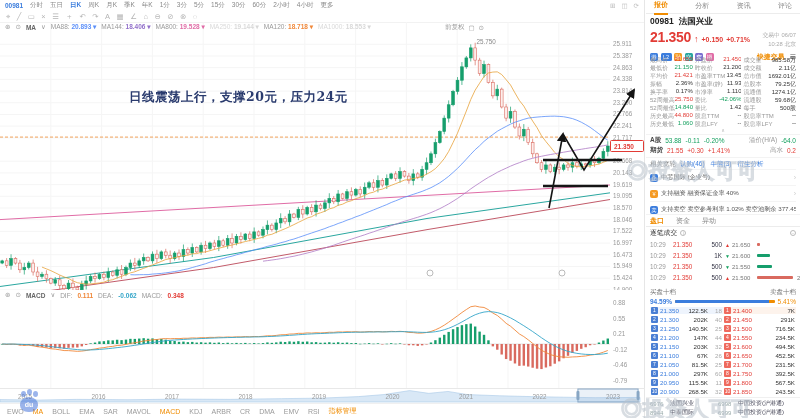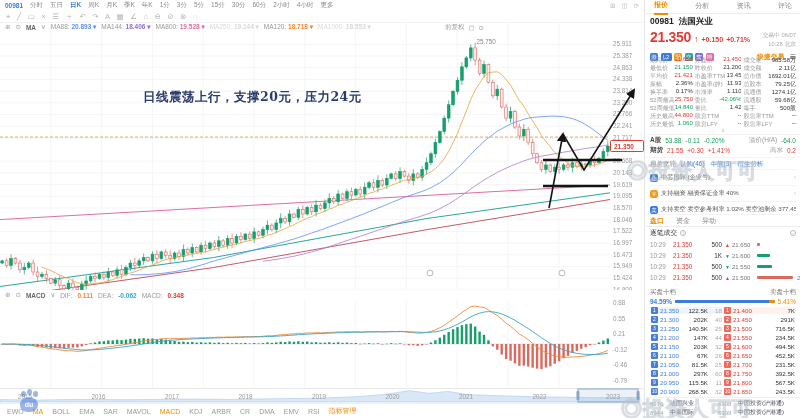--- a/index.html
+++ b/index.html
@@ -9,21 +9,21 @@
   #left{position:absolute;left:0;top:0;width:645px;height:418px;border-right:1px solid #e6e6e6;box-sizing:border-box;}
   #periods{display:flex;align-items:center;gap:7px;height:11px;padding:0 5px;font-size:6.5px;color:#888;white-space:nowrap;overflow:hidden;}
   #periods .pcode{color:#3b7ddd;font-weight:bold;}
   #periods .pitem.pact{color:#3b7ddd;font-weight:bold;}
   #drawbar{display:flex;align-items:center;gap:6.5px;height:11px;padding:0 6px;font-size:7.5px;color:#b5b5b5;border-bottom:1px solid #f2f2f2;white-space:nowrap;overflow:hidden;}
   #indbar{position:absolute;left:5px;top:23px;display:flex;align-items:center;gap:5px;font-size:6.5px;color:#999;z-index:6;white-space:nowrap;}
   #indbar .iv{font-weight:bold;}
   #indbar .dim{opacity:.38;}
   #adjustbox{position:absolute;right:160px;top:23px;z-index:6;display:flex;gap:4px;align-items:center;font-size:6.5px;color:#999;}
   #mainchart{position:absolute;left:0;top:22px;}
-  #annotation{position:absolute;left:143px;top:89px;z-index:7;font-family:"DejaVu Serif",serif;font-weight:bold;
+  #annotation{position:absolute;left:129px;top:89px;z-index:7;font-family:"DejaVu Serif",serif;font-weight:bold;
               font-size:12.5px;color:#2a3b6e;letter-spacing:.5px;white-space:nowrap;}
   #macdbar{position:absolute;left:5px;top:291px;display:flex;align-items:center;gap:5px;font-size:6.5px;color:#999;z-index:6;border-top:0;white-space:nowrap;}
   #macdchart{position:absolute;left:0;top:300px;}
   #navchart{position:absolute;left:0;top:388px;}
   #bottomtabs{position:absolute;left:0;top:403px;width:645px;height:15px;display:flex;align-items:center;gap:9px;
               padding-left:7px;font-size:7px;color:#9a9a9a;border-top:1px solid #f0f0f0;box-sizing:border-box;}
   #bottomtabs .bact{color:#f08c00;}
   
   #right{position:absolute;left:646px;top:0;width:154px;height:418px;background:#fff;}
   #right section{position:absolute;left:0;width:154px;box-sizing:border-box;padding:0 4px;}

